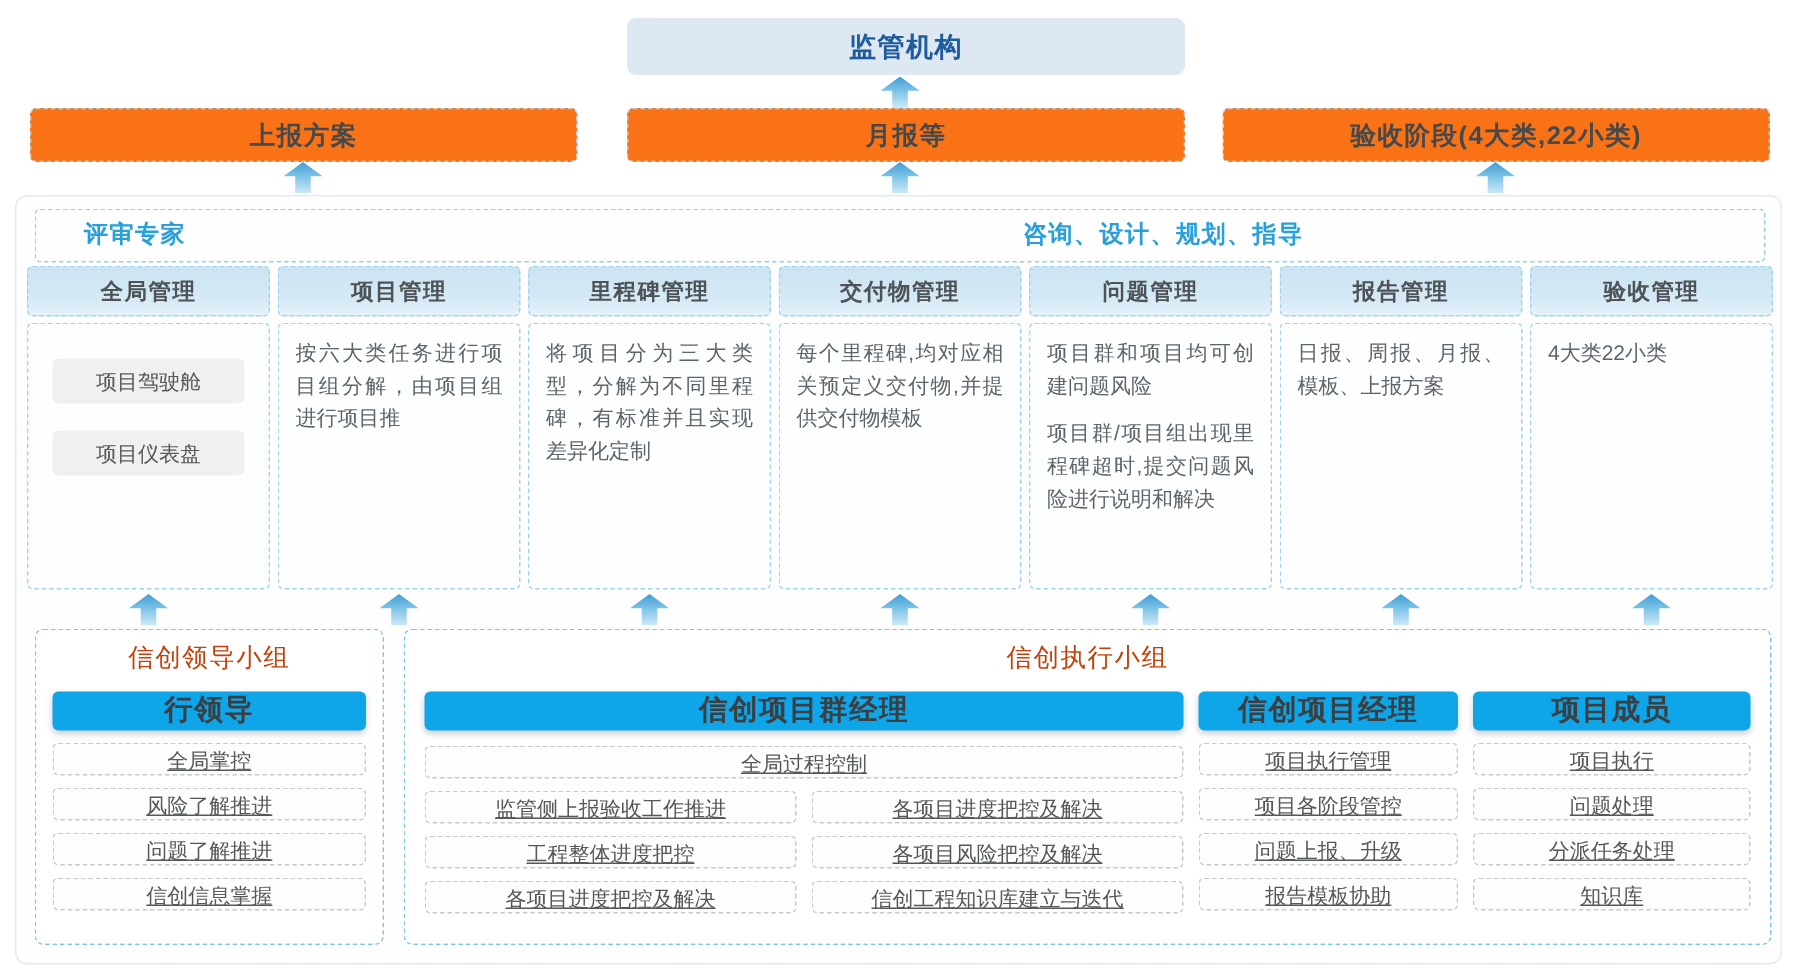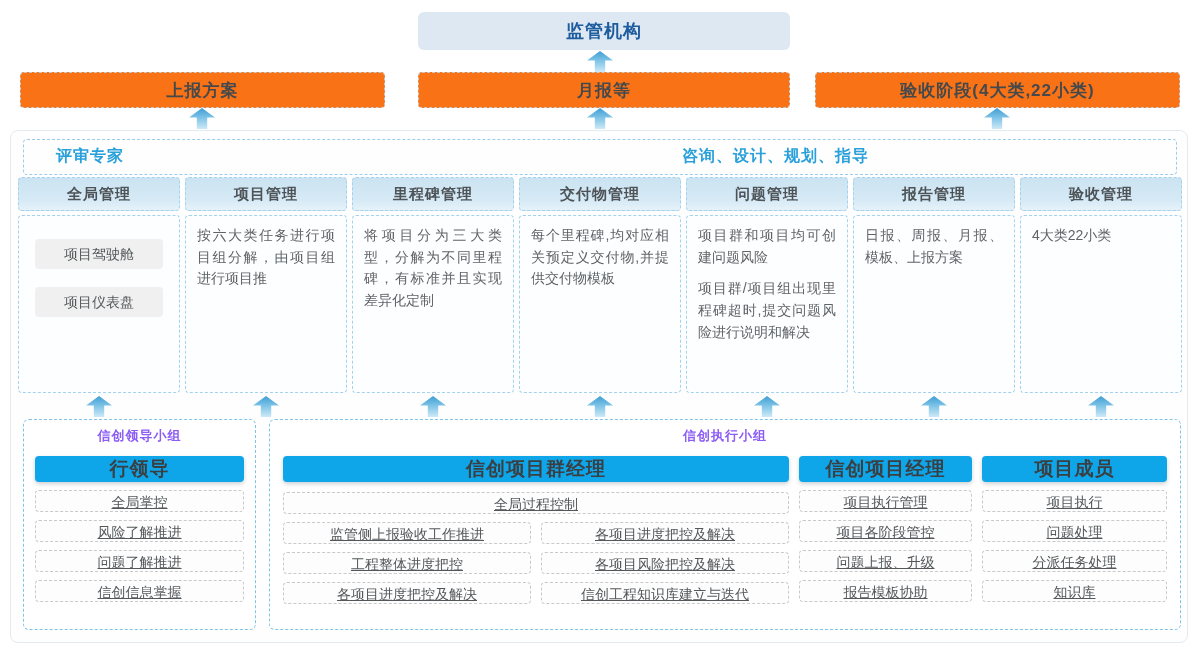--- a/index.html
+++ b/index.html
@@ -34,21 +34,21 @@
   .lvl2.b1 { left:418px; width:372px; }
   .lvl2.b2 { left:815px; width:365px; }
 
   
   .platform {
     position:absolute; left:10px; top:130px; width:1178px; height:513px;
     background:#fefefe; border:1px solid #e4ebf0; border-radius:8px;
   }
   .band {
     position:absolute; left:12px; top:8px; width:1154px; height:36px;
-    border:1px dashed #9bcdeb; border-radius:4px;font-family:Liberation Mono, monospace;
+    border:1px dashed #9bcdeb; border-radius:4px;
   }
   .band .lhead {
     position:absolute; left:32px; top:0; line-height:34px;
     font-size:16px; font-weight:bold; color:#2aa0da; letter-spacing:1px;
   }
   .band .rhead {
     position:absolute; left:658px; top:0; line-height:34px;
     font-size:16px; font-weight:bold; color:#2aa0da; letter-spacing:1px;
   }
   .cols {
@@ -77,21 +77,21 @@
 
   
   .group {
     position:absolute; top:288px; height:211px;
     border:1px dashed #7ec3e8; border-radius:6px; background:#ffffff;
   }
   .group.leader   { left:12px;  width:233px; }
   .group.executor { left:258px; width:912px; }
   .group-title {
     padding:7px 0 5px; text-align:center;
-    font-size:13px; font-weight:bold; color:#8b5cf6; letter-spacing:1px;
+    font-size:17px; font-weight:normal; color:#c2410c; letter-spacing:1px;
   }
   .role {
     height:26px; line-height:26px; margin-top:6px;
     background:#0ea5e9; border-radius:4px;
     box-shadow:0 2px 4px rgba(110,120,130,.35);
     font-size:19px; font-weight:bold; color:#3b3f42; text-align:center;
     letter-spacing:1px;
   }
   .pill {
     height:22px; line-height:22px; border:1px dashed #c9c9c9; border-radius:4px;

